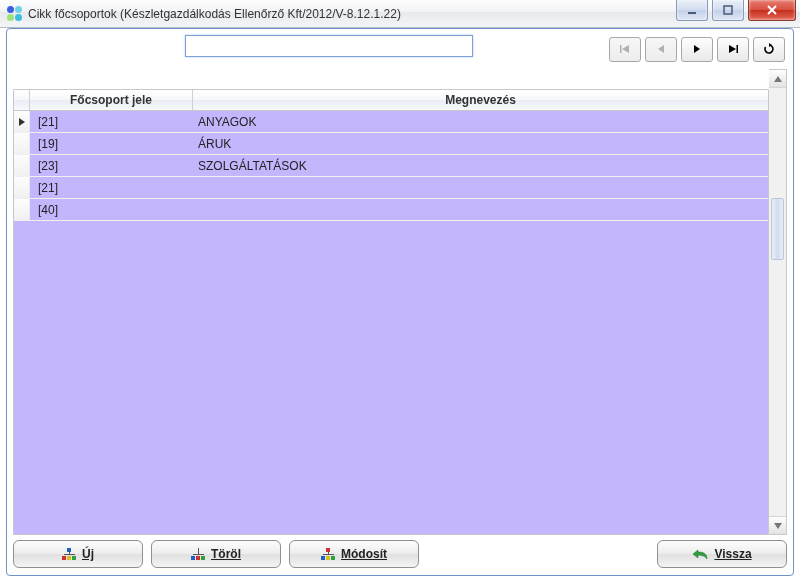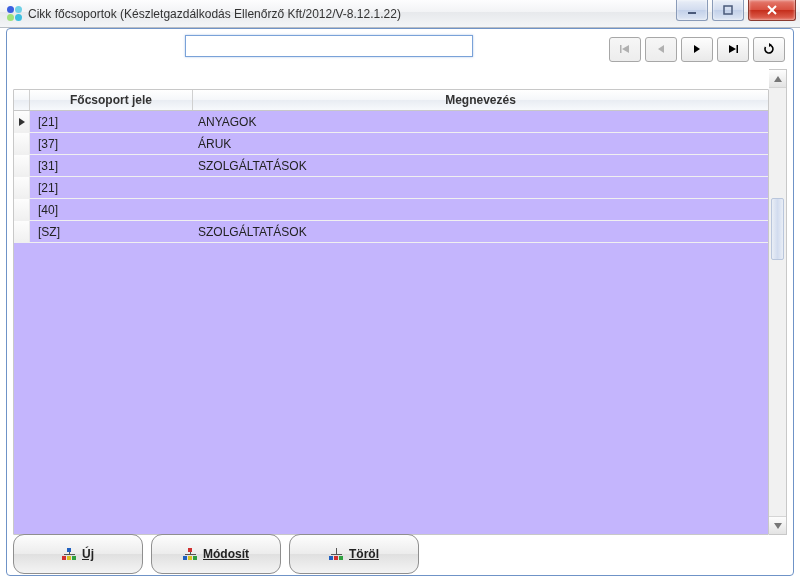--- a/index.html
+++ b/index.html
@@ -207,25 +207,25 @@
   
   .bottom {
     position: absolute;
     left: 6px; right: 6px; bottom: 6px;
     height: 30px;
     display: flex;
     align-items: center;
     gap: 8px;
   }
   .btn {
-    height: 40px;
+    height: 28px;
     min-width: 130px;
     background: linear-gradient(to bottom, #fdfdfd 0%, #ececec 50%, #e0e0e0 51%, #f4f4f4 100%);
     border: 1px solid #8f8f8f;
-    border-radius: 11px;
+    border-radius: 6px;
     display:flex; align-items:center; justify-content:center;
     gap:6px;
     padding: 0 14px;
     font: inherit;
     font-weight: bold;
     color:#222;
   }
   .btn .label { text-decoration: underline; }
   .btn .ic { display:flex; }
   .spacer { flex:1; }
@@ -321,40 +321,35 @@
                 <svg width="8" height="10">
                   <polygon points="1,1 7,5 1,9" fill="#333"></polygon>
                 </svg>
               </span>
             </div>
             <div class="cell1">[21]</div>
             <div class="cell2">ANYAGOK</div>
           </div>
           <div class="grid-row sep">
             <div class="cell-sel"></div>
-            <div class="cell1">[37]</div>
+            <div class="cell1">[19]</div>
             <div class="cell2">ÁRUK</div>
           </div>
           <div class="grid-row sep">
             <div class="cell-sel"></div>
-            <div class="cell1">[31]</div>
+            <div class="cell1">[23]</div>
             <div class="cell2">SZOLGÁLTATÁSOK</div>
           </div>
           <div class="grid-row sep">
             <div class="cell-sel"></div>
             <div class="cell1">[21]</div>
           </div>
           <div class="grid-row sep">
             <div class="cell-sel"></div>
             <div class="cell1">[40]</div>
-          </div>
-          <div class="grid-row sep">
-            <div class="cell-sel"></div>
-            <div class="cell1">[SZ]</div>
-            <div class="cell2">SZOLGÁLTATÁSOK</div>
           </div>
         </div>
     </div>
     <div class="vscroll">
       <div class="arrow">
         <svg width="8" height="6">
             <polygon points="4,0 8,6 0,6" fill="currentColor"></polygon>
           </svg>
       </div>
       <div class="track">
@@ -378,38 +373,46 @@
           <span class="sq" style="left:0;top:8px;background:#d03030;"></span>
           <span class="sq" style="left:5px;top:8px;background:#d8c020;"></span>
           <span class="sq" style="left:10px;top:8px;background:#30a040;"></span>
         </span>
       </span>
       <span class="label">Új</span>
     </button>
     <button class="btn">
       <span class="ic">
         <span class="node-ic">
+          <span class="ln" style="left:7px;top:0px;width:1px;height:6px;"></span>
+          <span class="ln" style="left:2px;top:6px;width:11px;height:1px;"></span>
+          <span class="sq" style="left:0;top:8px;background:#2060c0;"></span>
+          <span class="sq" style="left:5px;top:8px;background:#d03030;"></span>
+          <span class="sq" style="left:10px;top:8px;background:#30a040;"></span>
+        </span>
+      </span>
+      <span class="label">Töröl</span>
+    </button>
+    <button class="btn">
+      <span class="ic">
+        <span class="node-ic">
           <span class="sq" style="left:5px;top:0;background:#d03030;"></span>
           <span class="ln" style="left:7px;top:4px;width:1px;height:3px;"></span>
           <span class="ln" style="left:2px;top:6px;width:11px;height:1px;"></span>
           <span class="sq" style="left:0;top:8px;background:#2060c0;"></span>
           <span class="sq" style="left:5px;top:8px;background:#d8c020;"></span>
           <span class="sq" style="left:10px;top:8px;background:#30a040;"></span>
         </span>
       </span>
       <span class="label">Módosít</span>
     </button>
+    <div class="spacer"></div>
     <button class="btn">
       <span class="ic">
-        <span class="node-ic">
-          <span class="ln" style="left:7px;top:0px;width:1px;height:6px;"></span>
-          <span class="ln" style="left:2px;top:6px;width:11px;height:1px;"></span>
-          <span class="sq" style="left:0;top:8px;background:#2060c0;"></span>
-          <span class="sq" style="left:5px;top:8px;background:#d03030;"></span>
-          <span class="sq" style="left:10px;top:8px;background:#30a040;"></span>
-        </span>
+        <svg width="16" height="12">
+            <path d="M6 2 L1 6 L6 10 L6 7 C10 7 13 8 15 11 C15 5 11 4 6 4 Z" fill="#2e9e3e" stroke="#1e6e28" stroke-width="0.5"></path>
+          </svg>
       </span>
-      <span class="label">Töröl</span>
+      <span class="label">Vissza</span>
     </button>
-    <div class="spacer"></div>
   </div>
 
 </div>
 
 </body></html>

